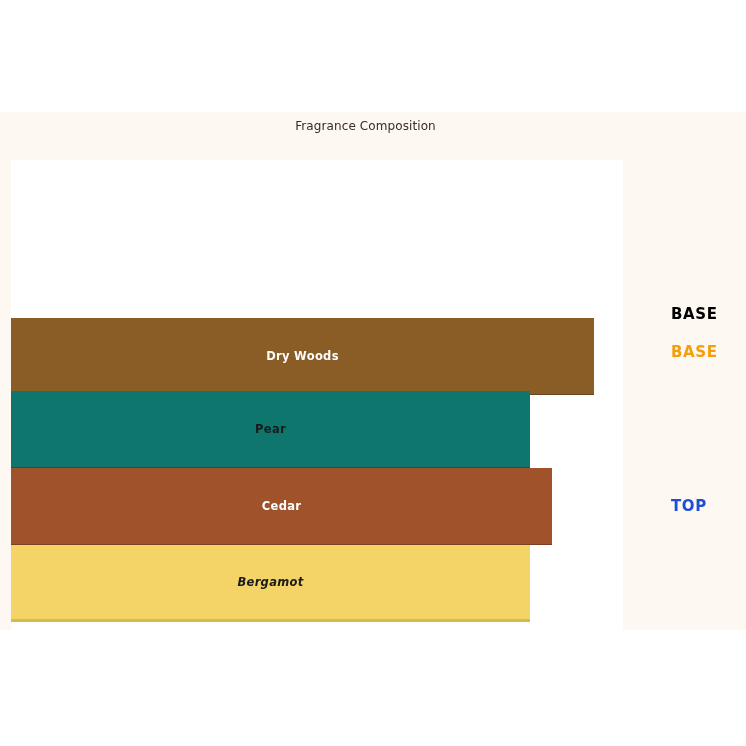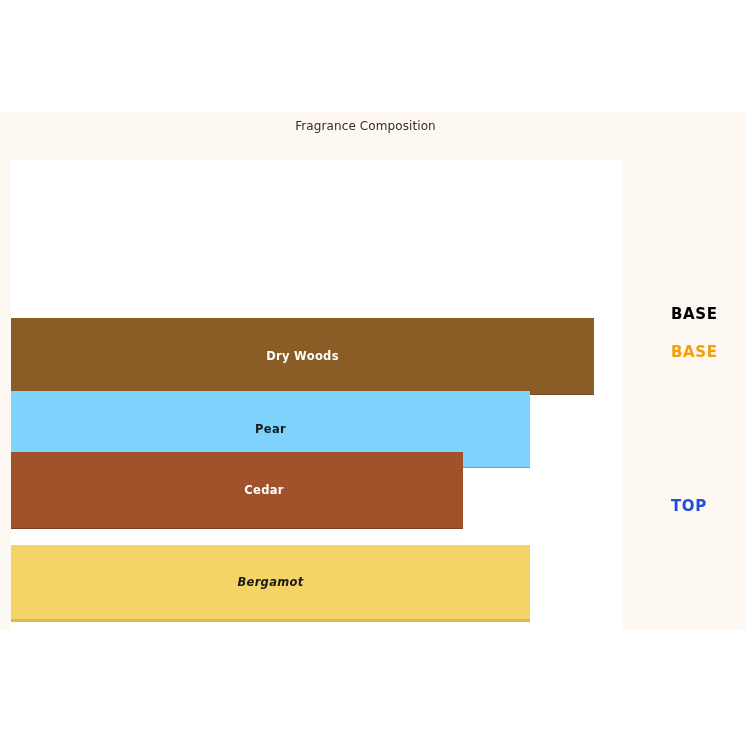--- a/index.html
+++ b/index.html
@@ -86,25 +86,25 @@
   <div id="chart-title">Fragrance Composition</div>
 
   <div id="plot">
 
 
 
     <div class="bar" style="top:158px; height:77px; width:583px; background:#8a5c26;">
       <span class="bar-label" style="color:#ffffff;">Dry Woods</span>
     </div>
 
-    <div class="bar" style="top:231px; height:77px; width:519px; background:#7dd3fc;">
+    <div class="bar" style="top:231px; height:77px; width:519px; background:#0f766e;">
       <span class="bar-label" style="color:#1a1a1a;">Pear</span>
     </div>
 
-    <div class="bar" style="top:292px; height:77px; width:452px; background:#a0522a;padding-left:27px;">
+    <div class="bar" style="top:308px; height:77px; width:541px; background:#a0522a;">
       <span class="bar-label" style="color:#ffffff;">Cedar</span>
     </div>
 
     <div class="bar" style="top:385px; height:77px; width:519px; background:#f4d467; border-bottom:3px solid #d9b84e;">
       <span class="bar-label" style="color:#1a1a1a;font-style:italic;">Bergamot</span>
     </div>
 
   </div>
 
   <div class="stage-label" style="left:671px; top:193px; color:#000000;">BASE</div>

